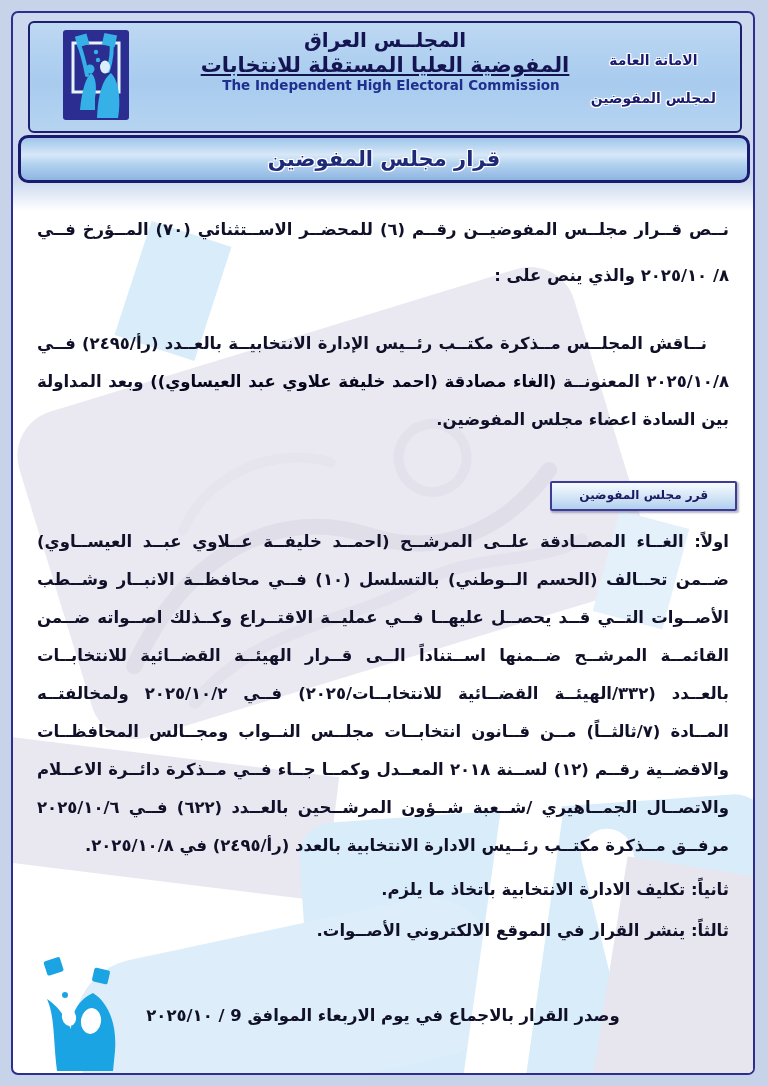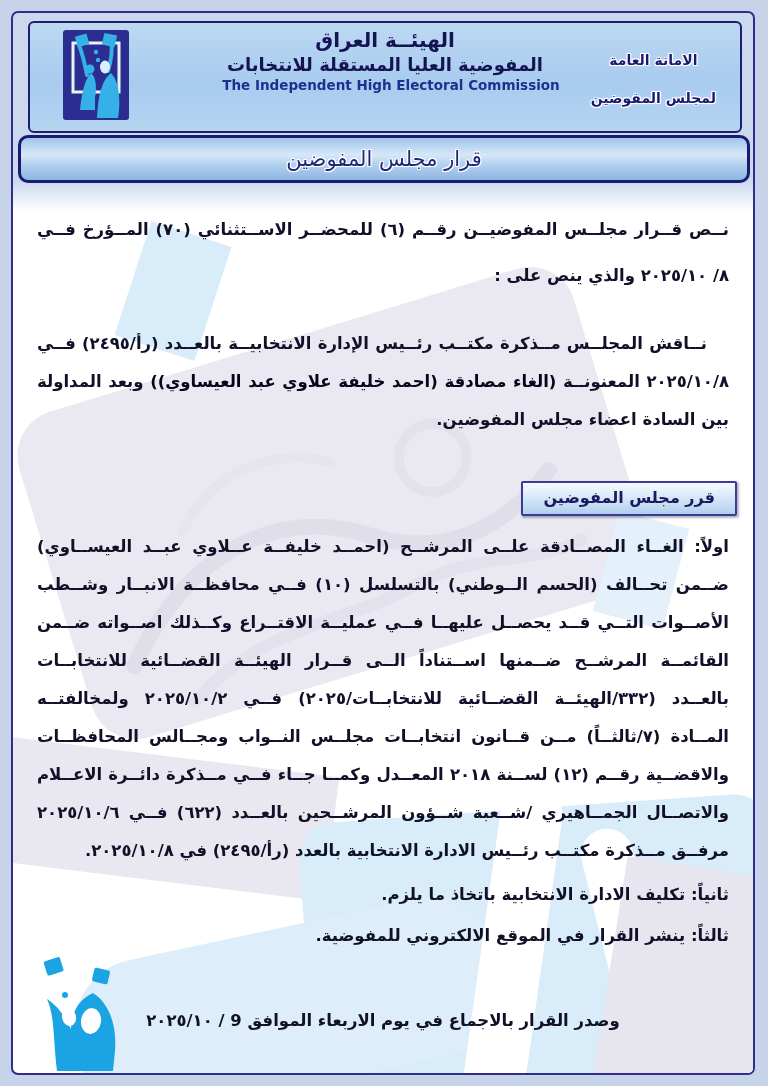--- a/index.html
+++ b/index.html
@@ -32,54 +32,54 @@
     position:absolute;left:15px;top:8px;right:11px;height:108px;z-index:2;
     border:2px solid #1e1e6e;border-radius:6px;
     background:linear-gradient(180deg,#bdd8f3 0%,#a8cbee 55%,#b6d4f1 100%);
   }
   .logo{position:absolute;left:33px;top:7px;}
   .org-block{
     position:absolute;left:50%;top:4px;transform:translateX(-50%);
     text-align:center;white-space:nowrap;color:#141452;
   }
   .org-ar1{font-size:20px;font-weight:bold;line-height:26px;}
-  .org-ar2{font-size:18px;font-weight:bold;line-height:24px;}
+  .org-ar2{font-size:21px;font-weight:bold;line-height:24px;text-decoration:underline;}
   .org-ku{font-size:12.5px;font-weight:bold;line-height:18px;color:#10103c;}
   .org-en{font-size:13.5px;font-weight:bold;line-height:17px;color:#1f2f8f;margin-left:12px;}
   .secretariat{
     position:absolute;right:24px;top:18px;text-align:center;
     font-size:14px;font-weight:bold;color:#1a1a70;line-height:38px;
     text-shadow:0 0 3px #fff,1px 1px 0 #fff,-1px -1px 0 #fff,1px -1px 0 #fff,-1px 1px 0 #fff;
   }
   
   .banner{
     position:absolute;left:5px;right:3px;top:122px;height:48px;z-index:2;
     border:3px solid #1a1a70;border-radius:10px;box-sizing:border-box;
     background:linear-gradient(180deg,#9ec5ea 0%,#d7e8f8 40%,#b2d2ef 62%,#8fb5e2 100%);
     display:flex;align-items:center;justify-content:center;
   }
   .banner span{
-    font-size:21px;font-weight:normal;color:#1e2a78;
+    font-size:21px;font-weight:bold;color:#1e2a78;
     text-shadow:0 0 3px #fff,1px 1px 0 #fff,-1px -1px 0 #fff,1px -1px 0 #fff,-1px 1px 0 #fff;
   }
   
   .content{
     position:absolute;left:16px;right:16px;top:176px;z-index:1;
     direction:rtl;color:#101028;font-weight:bold;font-size:16.5px;
   }
   .content p{margin:8px;}
   .intro{margin-top:18px !important;line-height:46px;text-align:justify;}
   .discussion{margin-top:26px !important;line-height:38px;text-align:justify;text-indent:22px;}
   .discussion .xb{color:#05051c;}
   .decided{
     display:inline-block;margin-top:34px;margin-bottom:4px;
-    border:2px solid #3c3c96;border-radius:2px;padding:5px 20px 7px;
+    border:2px solid #3c3c96;border-radius:2px;padding:5px 27px 7px;
     background:linear-gradient(180deg,#f7fbff 0%,#cfe2f5 60%,#b1cfee 100%);
     box-shadow:1.5px 1.5px 2px rgba(10,10,70,.3);
-    font-size:16px;color:#1a1a60;
+    font-size:12px;color:#1a1a60;
   }
   .point{margin-top:8px !important;line-height:38px;text-align:justify;}
   .pline{line-height:33px;text-align:right;}
   .closing{margin-top:54px !important;text-align:center;line-height:30px;}
 </style>
 </head>
 <body>
 
 <div class="sheet">
 
@@ -119,21 +119,21 @@
       <path d="M24,45 C22,35 20,25 16,15" fill="none" stroke="#35b1e8" stroke-width="4" stroke-linecap="round"></path>
       <path d="M45,41 C48,31 50,21 48,11" fill="none" stroke="#35b1e8" stroke-width="4" stroke-linecap="round"></path>
       <circle cx="27" cy="39" r="4.5" fill="#35b1e8"></circle>
       <path d="M17,80 C19,60 23,47 28,43 C33,47 34,57 32,68 L32,80 Z" fill="#35b1e8"></path>
       <path d="M34,88 C35,63 40,49 48,43 C56,51 58,70 55,88 Z" fill="#35b1e8"></path>
       <ellipse cx="42" cy="37" rx="5" ry="6.5" fill="#dbeefb"></ellipse>
       <circle cx="33" cy="22" r="2.2" fill="#35b1e8"></circle>
       <circle cx="35" cy="30" r="2.2" fill="#35b1e8"></circle>
     </svg>
     <div class="org-block">
-      <div class="org-ar1">الهيئــة العراق</div>
+      <div class="org-ar1">المجلــس العراق</div>
       <div class="org-ar2">المفوضية العليا المستقلة للانتخابات</div>
       <div class="org-en">The Independent High Electoral Commission</div>
     </div>
     <div class="secretariat">
       <div>الامانة العامة</div>
       <div>لمجلس المفوضين</div>
     </div>
   </div>
 
   <div class="banner">
@@ -144,18 +144,18 @@
     <p class="intro">نــص قــرار مجلــس المفوضيــن رقــم (٦) للمحضــر الاســتثنائي (٧٠) المــؤرخ فــي ٨/ ٢٠٢٥/١٠ والذي ينص على :</p>
 
     <p class="discussion"><span>نــاقش المجلــس مــذكرة مكتــب رئــيس الإدارة الانتخابيــة بالعــدد (رأ/٢٤٩٥) فــي ٢٠٢٥/١٠/٨ المعنونــة </span><span class="xb">(الغاء مصادقة (احمد خليفة علاوي عبد العيساوي))</span><span> وبعد المداولة بين السادة اعضاء مجلس المفوضين.</span></p>
 
     <div class="decided">
       <span>قرر مجلس المفوضين</span>
     </div>
 
     <p class="point">اولاً: الغــاء المصــادقة علــى المرشــح (احمــد خليفــة عــلاوي عبــد العيســاوي) ضــمن تحــالف (الحسم الــوطني)  بالتسلسل (١٠) فــي محافظــة الانبــار وشــطب الأصــوات التــي قــد يحصــل عليهــا فــي عمليــة الاقتــراع وكــذلك اصــواته ضــمن القائمــة المرشــح ضــمنها اســتناداً الــى قــرار الهيئــة القضــائية للانتخابــات بالعــدد (٣٣٢/الهيئــة القضــائية للانتخابــات/٢٠٢٥) فــي ٢٠٢٥/١٠/٢ ولمخالفتــه المــادة (٧/ثالثــاً) مــن قــانون انتخابــات مجلــس النــواب ومجــالس المحافظــات والاقضــية رقــم (١٢) لســنة ٢٠١٨ المعــدل  وكمــا جــاء فــي مــذكرة دائــرة الاعــلام والاتصــال الجمــاهيري /شــعبة شــؤون المرشــحين بالعــدد (٦٢٢) فــي ٢٠٢٥/١٠/٦ مرفــق مــذكرة مكتــب رئــيس الادارة الانتخابية بالعدد (رأ/٢٤٩٥) في ٢٠٢٥/١٠/٨.</p>
     <p class="pline">ثانياً: تكليف الادارة الانتخابية باتخاذ ما يلزم.</p>
-    <p class="pline">ثالثاً: ينشر القرار في الموقع الالكتروني للمفوضية.</p>
+    <p class="pline">ثالثاً: ينشر القرار في الموقع الالكتروني الأصــوات.</p>
 
     <p class="closing">وصدر القرار بالاجماع في يوم الاربعاء الموافق 9 / ٢٠٢٥/١٠</p>
   </div>
 
 </div>
 
 </body></html>

